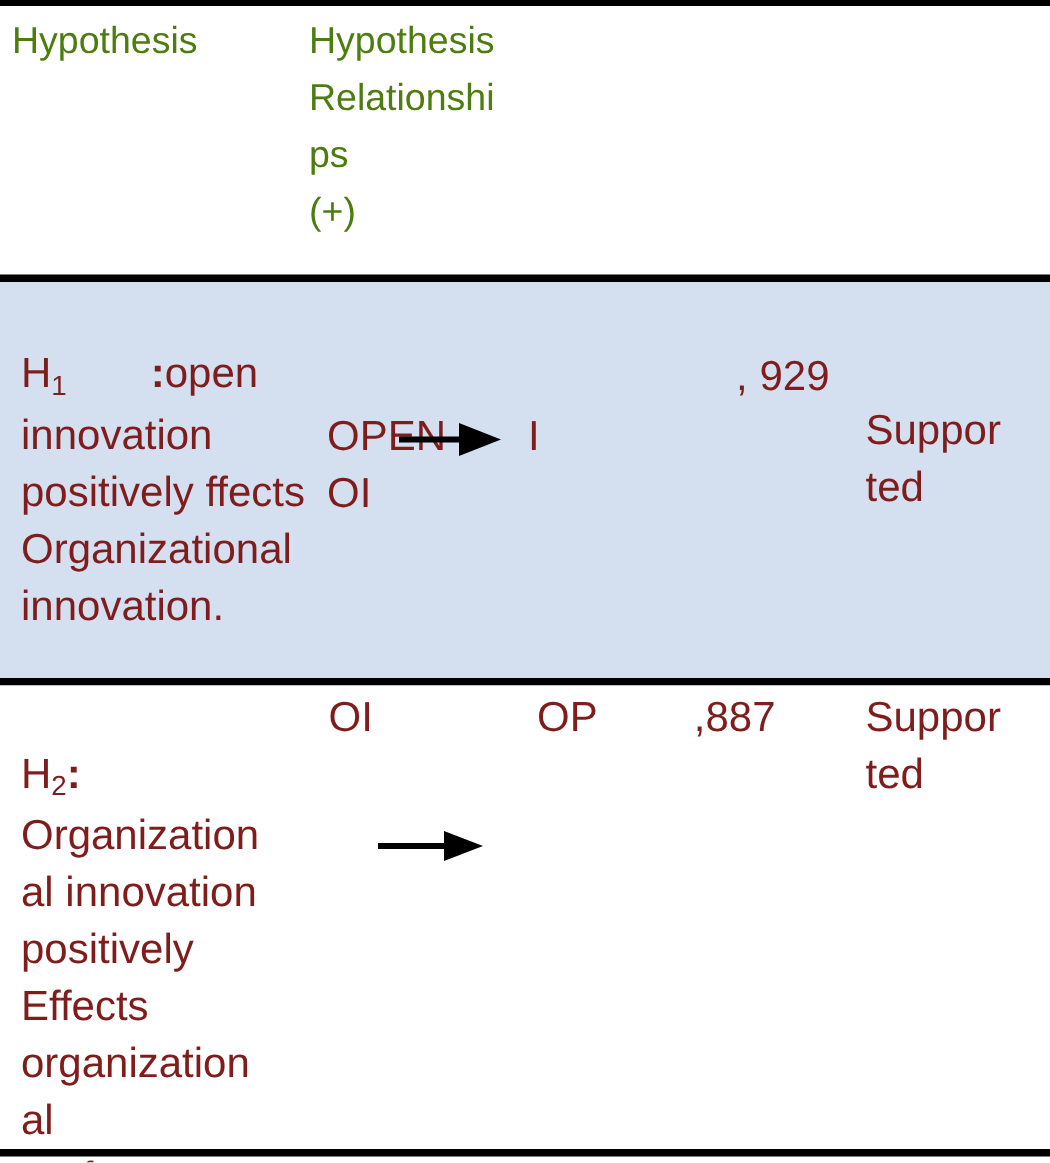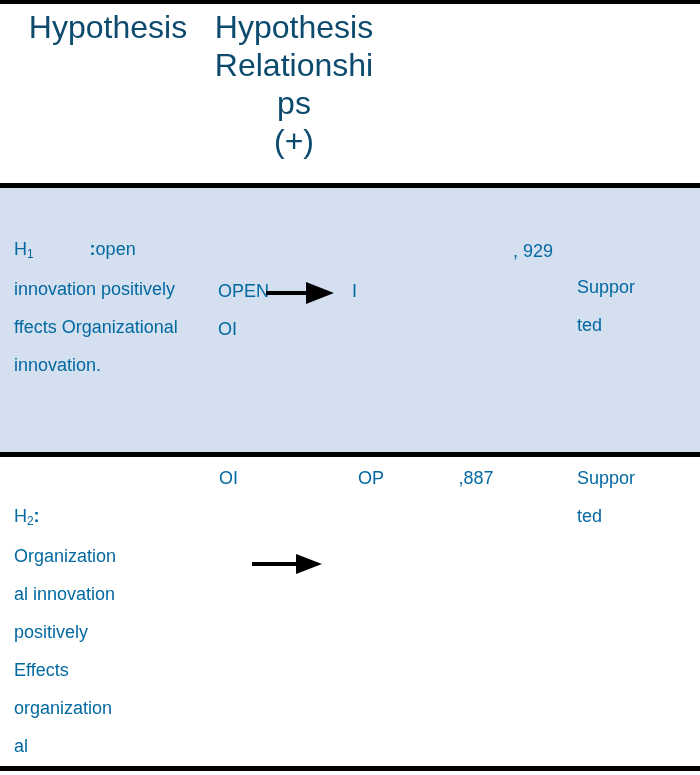--- a/index.html
+++ b/index.html
@@ -37,24 +37,24 @@
   .header-band {
     position: absolute;
     top: 4px;
     left: 0;
     width: 700px;
     height: 179px;
     background: #ffffff;
   }
   .hcell {
     position: absolute;
-    text-align: center;
-    font-size: 32px;
+    text-align: left;
+    font-size: 25px;
     line-height: 38px;
-    color: #0c4a6e;
+    color: #4d7c0f;
     white-space: pre-line;
   }
   .hcell-hypothesis    { left: 8px;   top: 4px;  width: 200px; }
   .hcell-relationships { left: 206px; top: 4px;  width: 176px; }
   .hcell-weights       { left: 384px; top: 4px;  width: 180px; }
   .hcell-assessment    { left: 562px; top: 4px;  width: 138px; }
 
   
   .row {
     position: absolute;
@@ -67,38 +67,38 @@
     background: #d4dff0;
   }
   .row-h2 {
     top: 457px;
     height: 309px;
     background: #ffffff;
   }
 
   .cell {
     position: absolute;
-    font-size: 18px;
+    font-size: 28px;
     line-height: 38px;
-    color: #0369a1;
+    color: #7f1d1d;
     white-space: pre-line;
   }
 
   
   .h1-hypothesis  { left: 14px;  top: 4px;   width: 192px; text-align: left; }
   .h1-relation    { left: 218px; top: 84px;  width: 150px; text-align: left; }
   .h1-relation-2  { left: 352px; top: 84px;  width: 40px;  text-align: left; }
   .h1-weight      { left: 393px; top: 44px;  width: 160px; text-align: right; }
   .h1-assessment  { left: 577px; top: 80px;  width: 118px; text-align: left; }
 
   
   .h2-hypothesis  { left: 14px;  top: 2px;   width: 196px; text-align: left; }
   .h2-relation    { left: 219px; top: 2px;   width: 60px;  text-align: left; }
   .h2-relation-2  { left: 328px; top: 2px;   width: 60px;  text-align: left; margin-left: 30px; }
-  .h2-weight      { left: 397px; top: 2px;   width: 120px; text-align: center; margin-left: 19px; }
+  .h2-weight      { left: 397px; top: 2px;   width: 120px; text-align: right; }
   .h2-assessment  { left: 577px; top: 2px;   width: 118px; text-align: left; }
 
   .hyp-label { font-weight: normal; }
   .hyp-colon { font-weight: bold; }
   sub {
     font-size: 0.66em;
     vertical-align: baseline;
     position: relative;
     top: 0.26em;
   }

